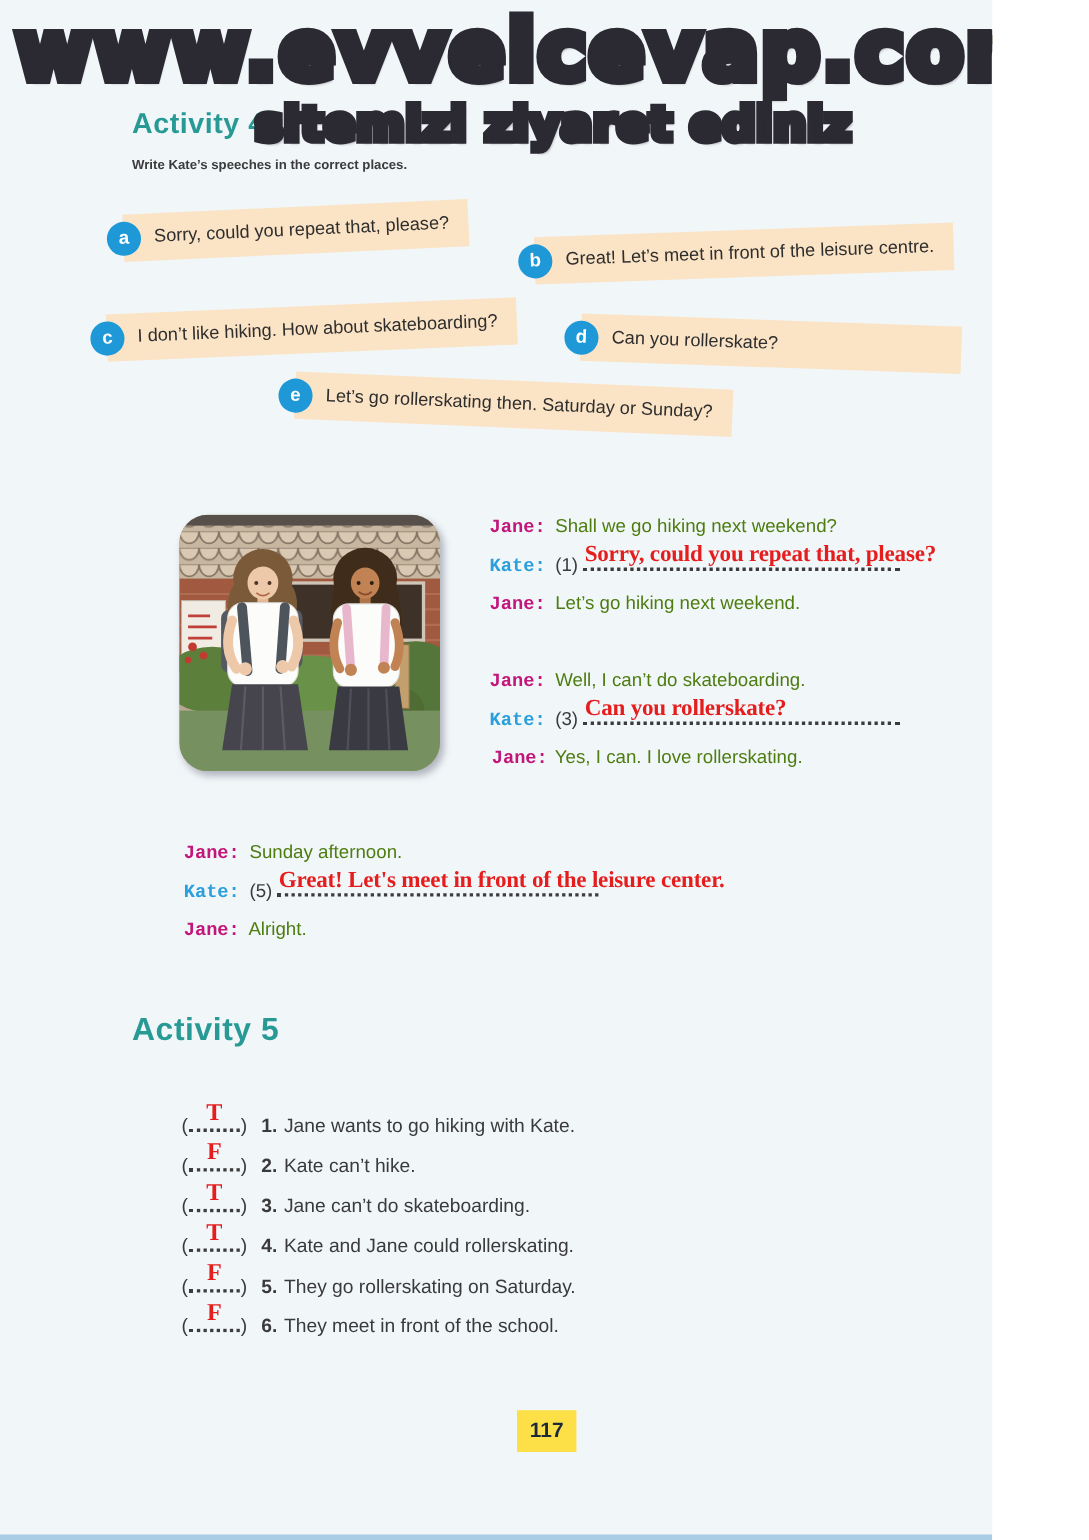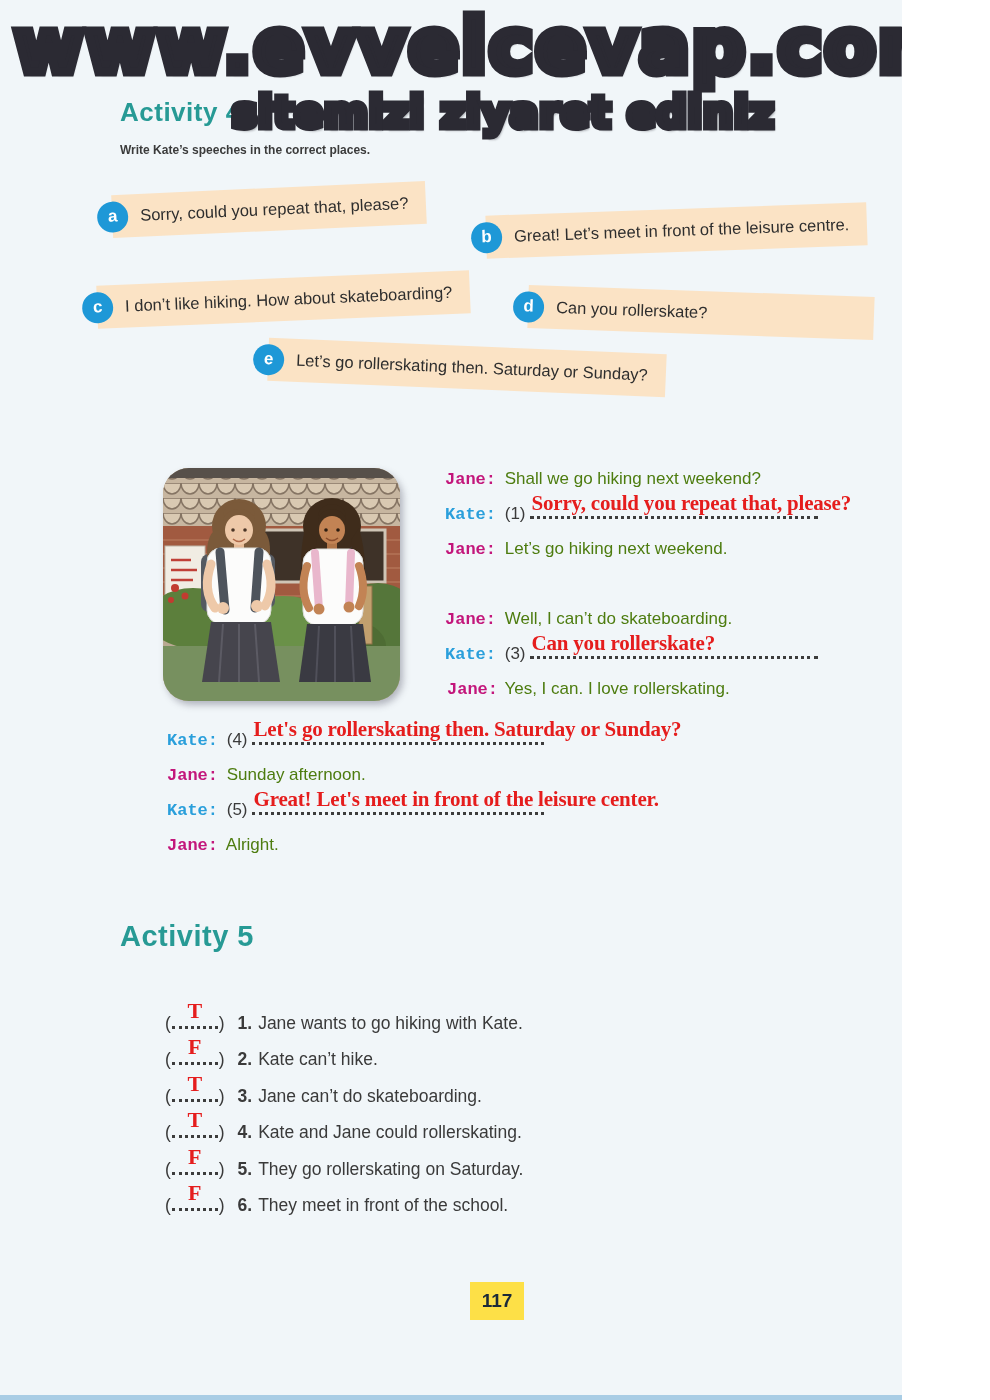--- a/index.html
+++ b/index.html
@@ -219,24 +219,20 @@
   </div>
   <div class="d-row" style="left:445px; top:643px;">
     <span class="spk kate">Kate:</span>
     <span class="d-num">(3)</span><span class="blank"><span class="answer">Can you rollerskate?</span></span>
   </div>
   <div class="d-row" style="left:445px; top:679px;text-align:center;">
     <span class="spk jane">Jane:</span>
     <span class="d-text">Yes, I can. I love rollerskating.</span>
   </div>
 
-  <div class="d-row" style="left:167px; top:729px;">
-    <span class="spk kate">Kate:</span>
-    <span class="d-num">(4)</span><span class="blank blank-wide"><span class="answer">Let's go rollerskating then. Saturday or Sunday?</span></span>
-  </div>
   <div class="d-row" style="left:167px; top:765px;">
     <span class="spk jane">Jane:</span>
     <span class="d-text">Sunday afternoon.</span>
   </div>
   <div class="d-row" style="left:167px; top:799px;">
     <span class="spk kate">Kate:</span>
     <span class="d-num">(5)</span><span class="blank blank-wide"><span class="answer">Great! Let's meet in front of the leisure center.</span></span>
   </div>
   <div class="d-row" style="left:167px; top:835px;">
     <span class="spk jane">Jane:</span>

